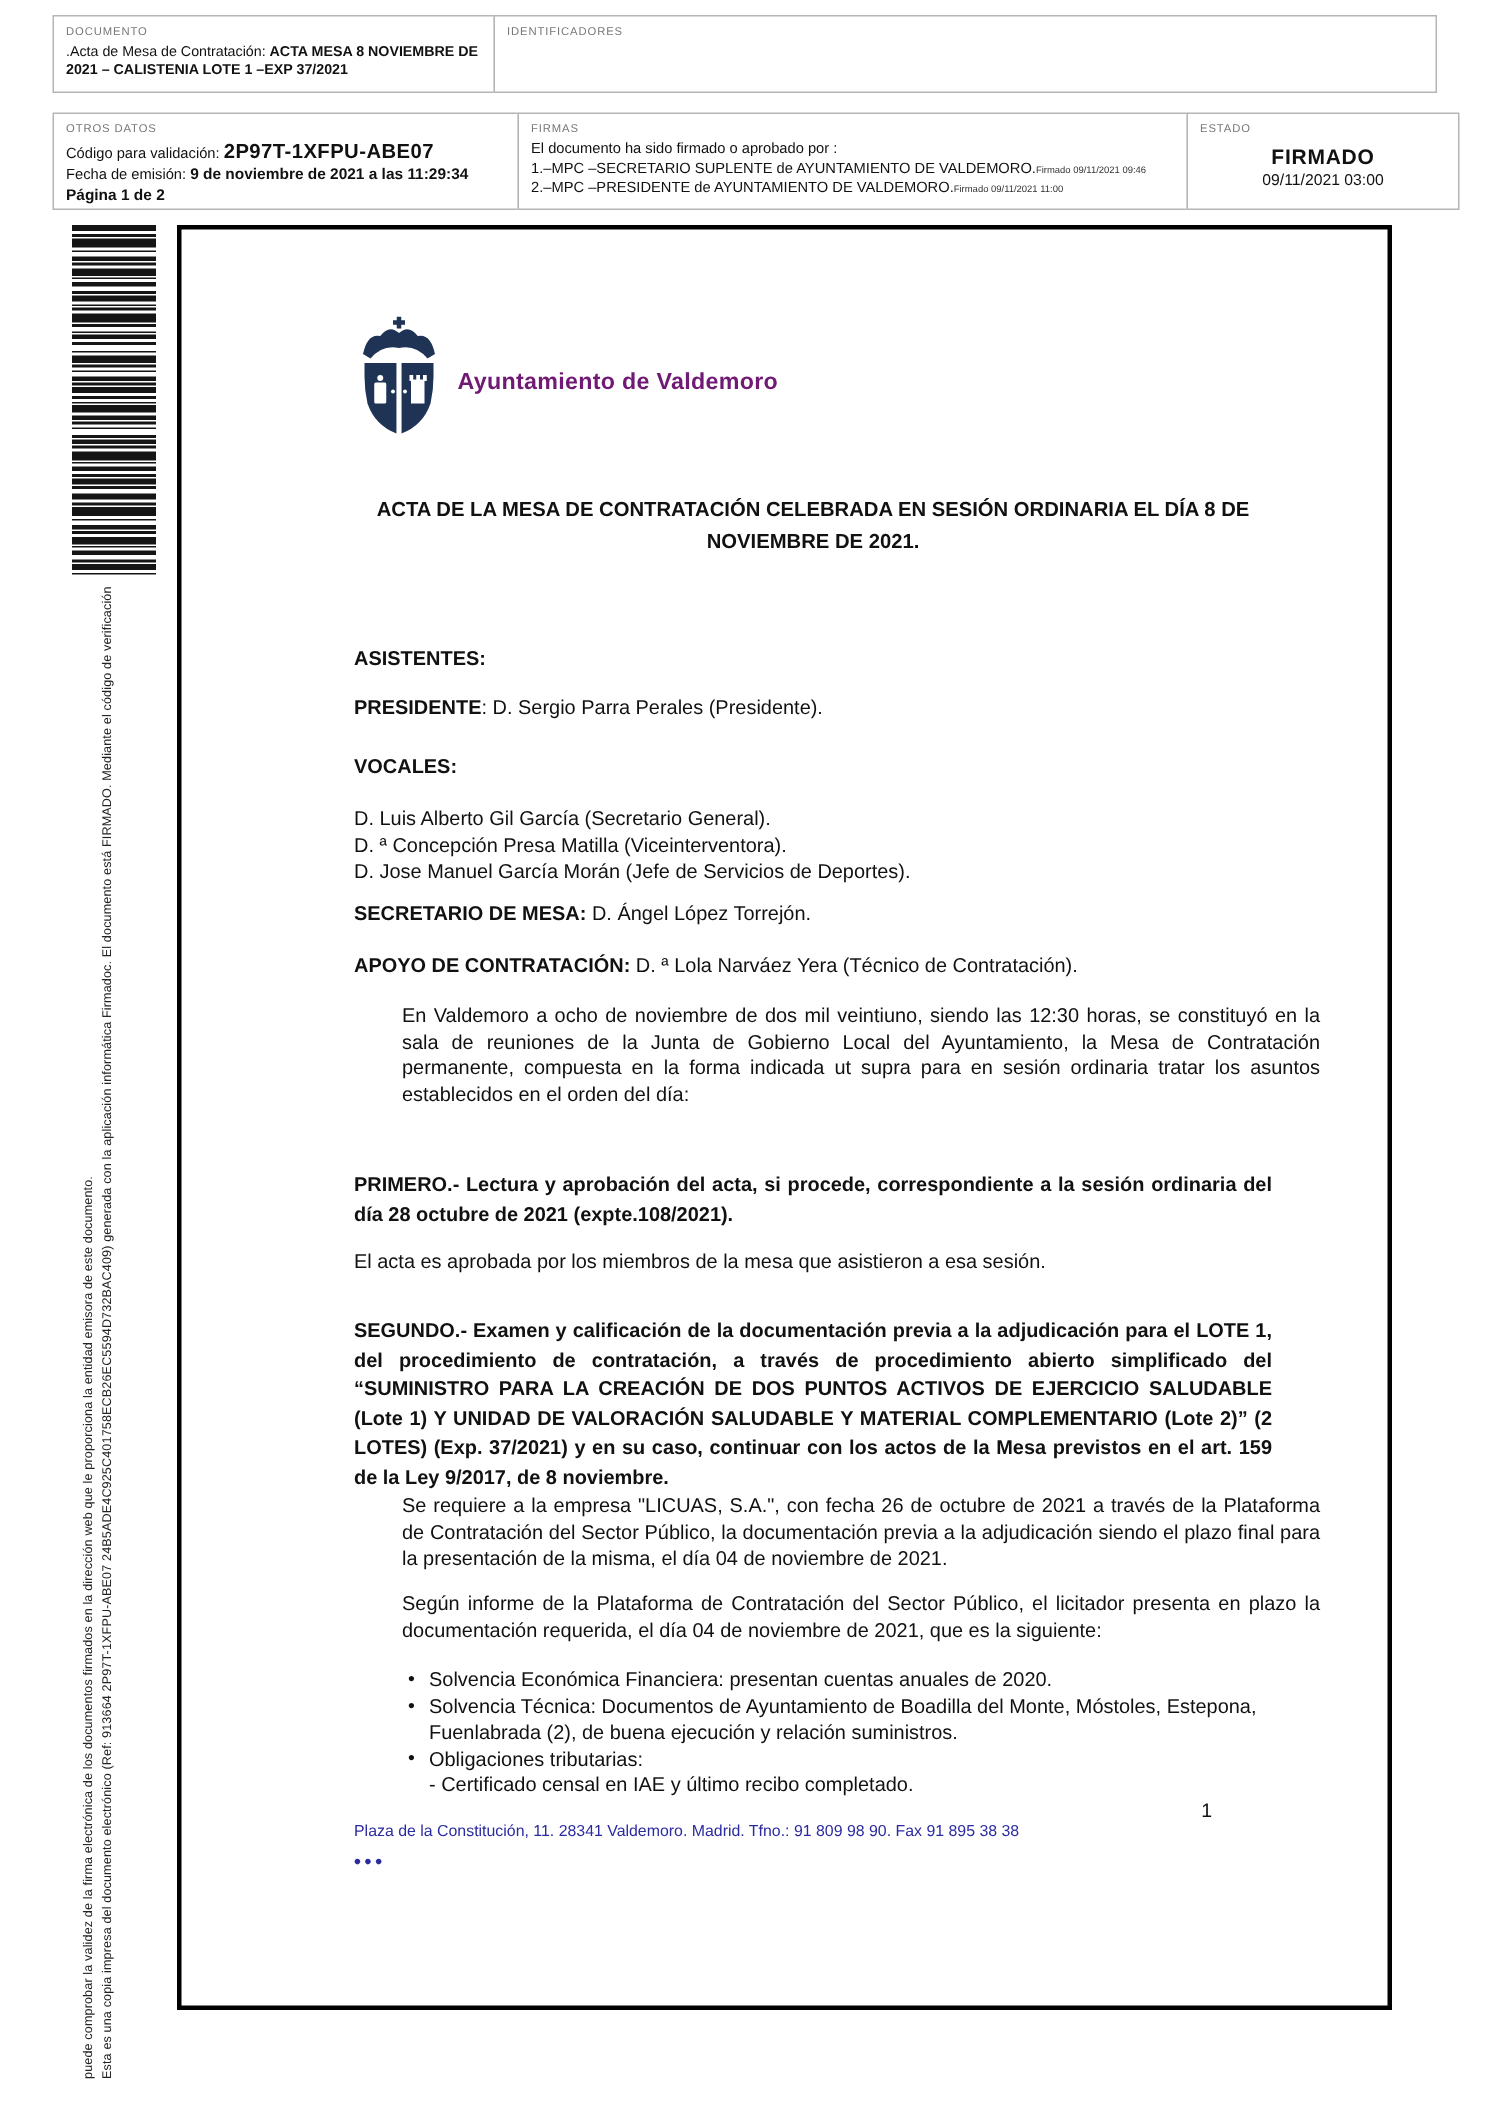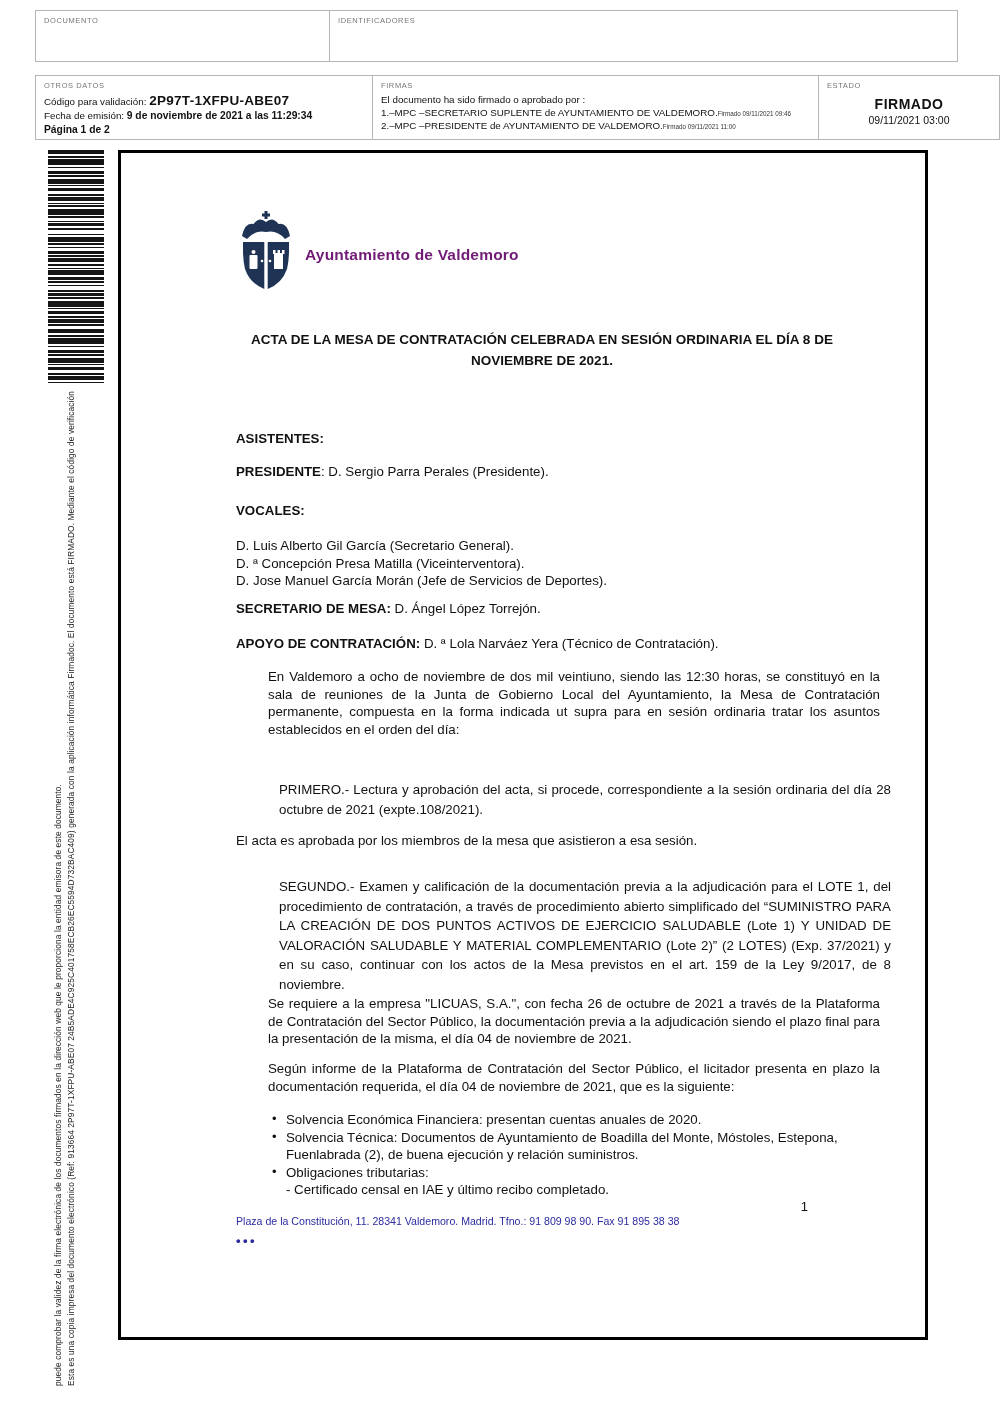--- a/index.html
+++ b/index.html
@@ -8,21 +8,21 @@
   
   .meta-row{position:absolute;display:flex;left:35px;}
   .meta-cell{border:1px solid #b5b5b5;background:#fff;box-sizing:border-box;position:relative;}
   .meta-cell + .meta-cell{margin-left:-1px;}
   .meta-label{font-size:7.5px;color:#777;letter-spacing:.6px;padding:5px 0 0 8px;}
   .meta-body{padding:4px 8px;font-size:9.5px;line-height:12px;}
   #row1{top:10px;height:52px;}
   #row2{top:75px;height:65px;}
   .cell-doc{width:295px;}
   .cell-ident{width:629px;}
-  .cell-otros{width:338px;}
+  .cell-otros{width:311px;}
   .cell-firmas{width:447px;}
   .cell-estado{width:182px;}
   .doc-bold{font-weight:bold;}
   .otros-line{font-size:9.8px;line-height:14px;}
   .codigo-value{font-weight:bold;font-size:13.5px;letter-spacing:.3px;}
   .fecha-value,.pagina-line{font-weight:bold;font-size:10.3px;}
   .firmas-line{font-size:9.8px;line-height:12.5px;white-space:nowrap;}
   .firma-stamp{font-size:6.3px;color:#333;}
   .estado-body{text-align:center;padding-top:6px;}
   .estado-status{font-weight:bold;font-size:14px;letter-spacing:.5px;}
@@ -34,39 +34,42 @@
   #vtext1{left:66px;}
   #vtext2{left:53px;}
   
   #doc-box{position:absolute;left:118px;top:150px;width:804px;height:1184px;
            border:3px solid #000;background:#fff;}
   #doc-box .abs{position:absolute;}
   .body-col{left:115px;width:612px;}
   .txt{font-size:13.3px;line-height:17.5px;}
   .just{text-align:justify;margin-left:32px;}
   .bold{font-weight:bold;}
-  .heading-par{font-size:13.3px;line-height:19.5px;font-weight:normal;text-align:justify;margin-left:43px;}
+  .heading-par{font-size:13.3px;line-height:19.5px;font-weight:bold;text-align:justify;}
   #org-name{left:184px;top:93px;font-size:15.5px;font-weight:bold;letter-spacing:.2px;}
   #doc-title{top:176px;text-align:center;font-weight:bold;font-size:13.5px;line-height:21px;}
   .bullet-row{position:relative;margin-bottom:0;}
   .bullet-dot{position:absolute;left:36px;top:0;font-size:13px;}
   .bullet-text{margin-left:50px;width:562px;font-size:13.3px;line-height:17.5px;}
   .footer-blue{color:#2b2ba0;}
   #page-num{top:1046px;text-align:right;width:572px;left:115px;font-size:13px;}
   #footer-addr{top:1062px;font-size:10.6px;}
   #footer-dots{top:1080px;font-size:13px;font-weight:bold;letter-spacing:2.5px;}
 </style>
 </head>
 <body>
 
 <div id="page">
 
   <div class="meta-row" id="row1">
     <div class="meta-cell cell-doc">
       <div class="meta-label">DOCUMENTO</div>
+      <div class="meta-body">
+        <span>.Acta de Mesa de Contratación: </span><span class="doc-bold">ACTA MESA 8 NOVIEMBRE DE 2021 – CALISTENIA LOTE 1 –EXP 37/2021</span>
+      </div>
     </div>
     <div class="meta-cell cell-ident">
       <div class="meta-label">IDENTIFICADORES</div>
     </div>
   </div>
 
   <div class="meta-row" id="row2">
     <div class="meta-cell cell-otros">
       <div class="meta-label">OTROS DATOS</div>
       <div class="meta-body">

